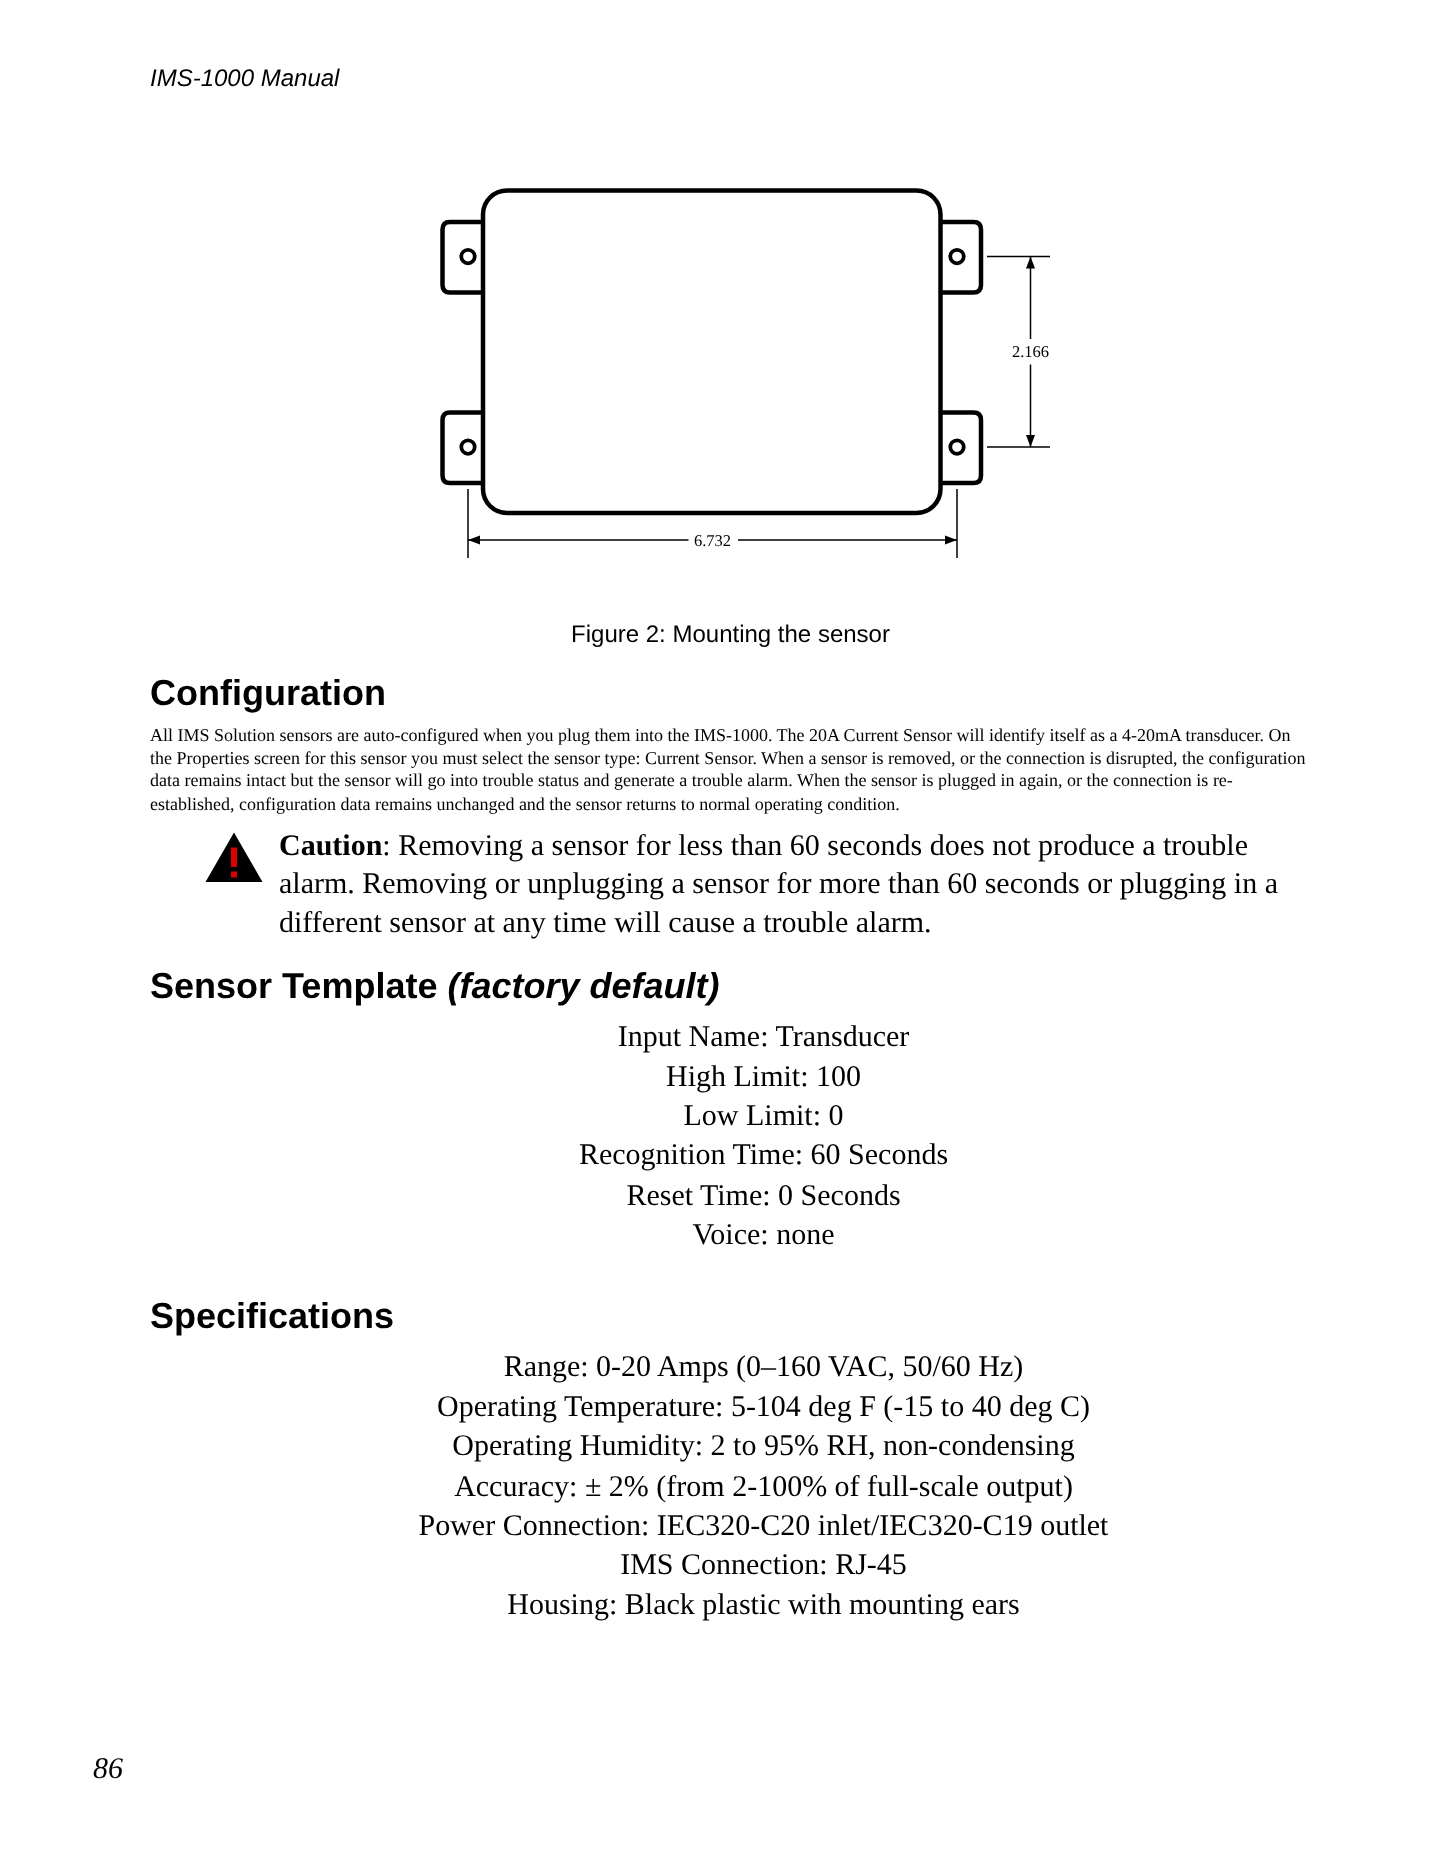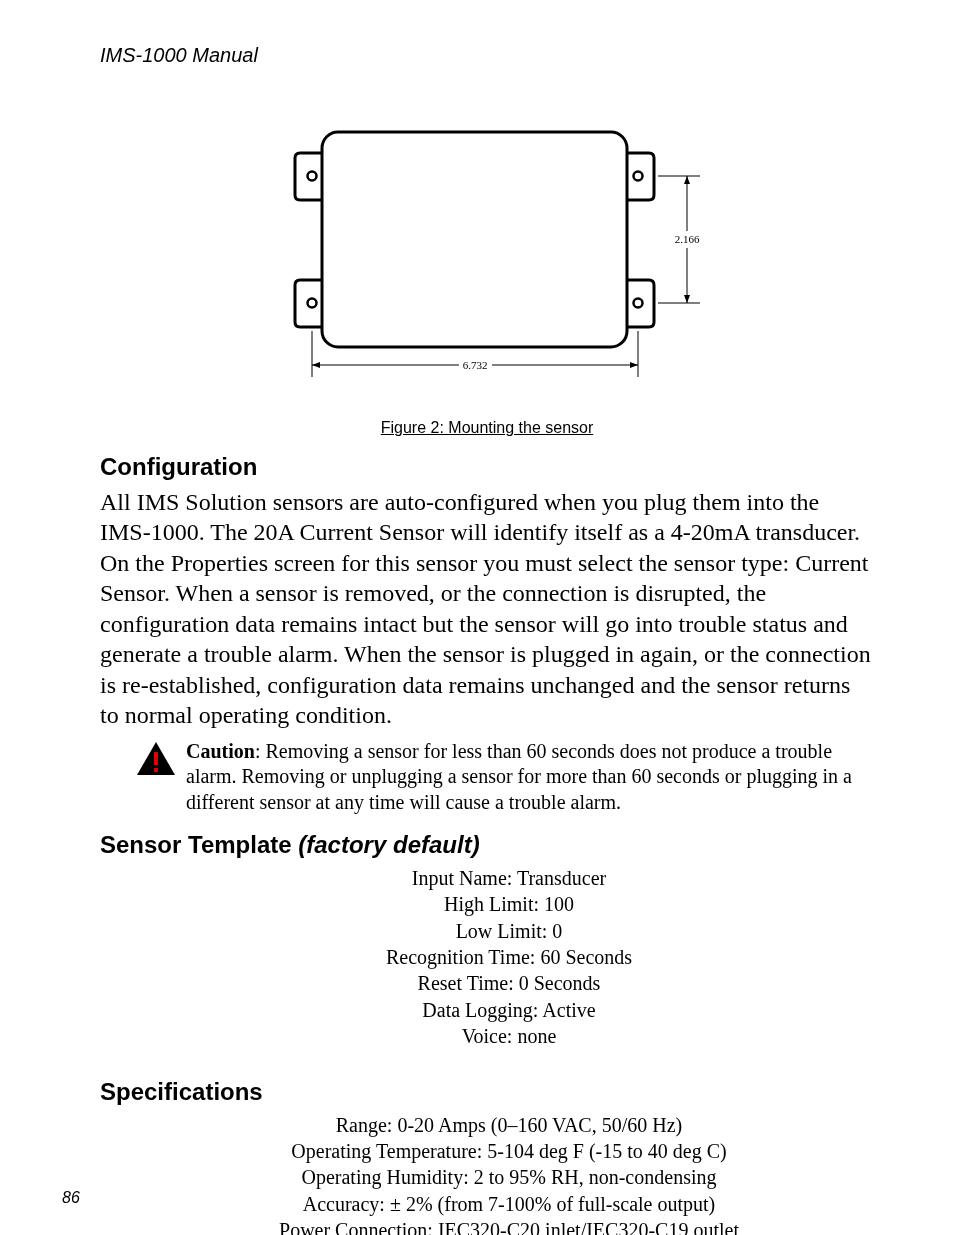--- a/index.html
+++ b/index.html
@@ -14,29 +14,28 @@
   }
   .page {
     position: relative;
     width: 954px;
     height: 1235px;
     box-sizing: border-box;
     padding: 44px 80px 0 100px;
   }
   .running-header {
     font-style: italic;
-    font-size: 20px;
+    font-size: 16px;
     font-family: "Helvetica", Arial, sans-serif;
     margin-bottom: 24px;
   }
   .figure-wrap {
     width: 100%;
     text-align: center;
     margin-top: 40px;
-    text-decoration: underline;
   }
   .figure-svg {
     display: inline-block;
   }
   .figure-caption {
     font-family: "Helvetica", Arial, sans-serif;
     font-size: 16px;
     margin-top: 18px;
     margin-bottom: 10px;
     text-align: center;
@@ -44,21 +43,21 @@
   h2.section {
     font-family: "Helvetica", Arial, sans-serif;
     font-weight: bold;
     font-size: 24px;
     margin: 16px 0 6px 0;
   }
   h2.section .ital {
     font-style: italic;
   }
   p.body {
-    font-size: 24px;
+    font-size: 12px;
     line-height: 1.27;
     margin: 0 0 8px 0;
     text-align: left;
   }
   .caution-block {
     display: flex;
     align-items: flex-start;
     margin: 8px 0 10px 0;
   }
   .caution-icon {
@@ -72,24 +71,24 @@
   .caution-text .bold { font-weight: bold; }
   .indent-list {
     margin: 4px 0 28px 44px;
     font-size: 20px;
     line-height: 1.32;
   }
   .indent-list div { margin-bottom: 0px; text-align: center; }
   .page-number {
     position: absolute;
     left: 62px;
-    bottom: 28px;
+    bottom: 44px;
     font-style: italic;
-    font-family: Liberation Sans, sans-serif;
-    font-size: 16px;
+    font-family: Liberation Serif, serif;
+    font-size: 20px;
   }
 </style>
 </head>
 <body>
 
 <div class="page">
 
   <div class="running-header">IMS-1000 Manual</div>
 
   <div class="figure-wrap">
@@ -143,29 +142,28 @@
 
   <h2 class="section">
     <span>Sensor Template </span><span class="ital">(factory default)</span>
   </h2>
   <div class="indent-list">
     <div>Input Name: Transducer</div>
     <div>High Limit: 100</div>
     <div>Low Limit: 0</div>
     <div>Recognition Time: 60 Seconds</div>
     <div>Reset Time: 0 Seconds</div>
-    <div>Data Logging: Active</div>
     <div>Voice: none</div>
   </div>
 
   <h2 class="section">Specifications</h2>
   <div class="indent-list" style="margin-bottom:8px">
     <div>Range: 0-20 Amps (0–160 VAC, 50/60 Hz)</div>
     <div>Operating Temperature: 5-104 deg F (-15 to 40 deg C)</div>
     <div>Operating Humidity: 2 to 95% RH, non-condensing</div>
-    <div>Accuracy: ± 2%  (from 7-100% of full-scale output)</div>
+    <div>Accuracy: ± 2%  (from 2-100% of full-scale output)</div>
     <div>Power Connection: IEC320-C20 inlet/IEC320-C19 outlet</div>
     <div>IMS Connection: RJ-45</div>
     <div>Housing: Black plastic with mounting ears</div>
   </div>
 
   <div class="page-number">86</div>
 </div>
 
 </body></html>

